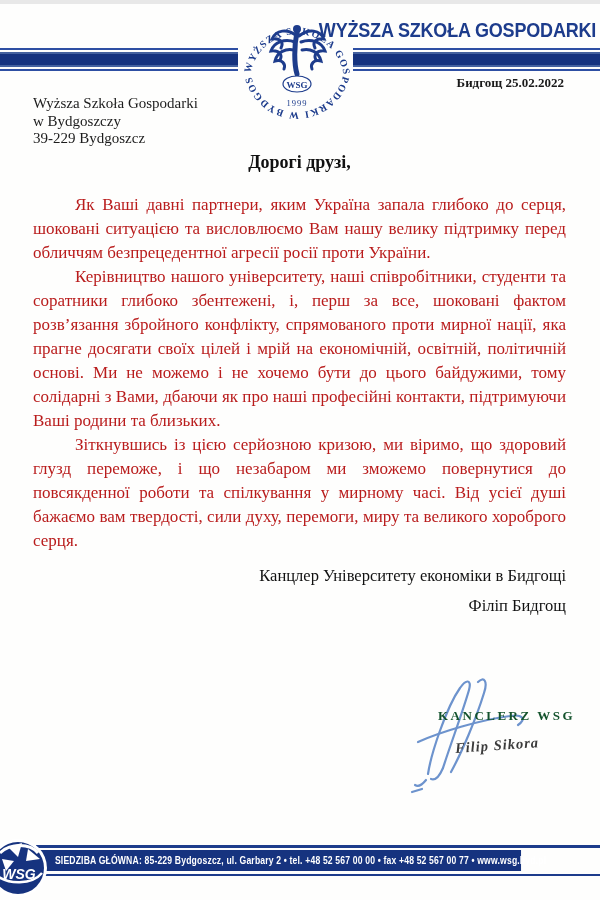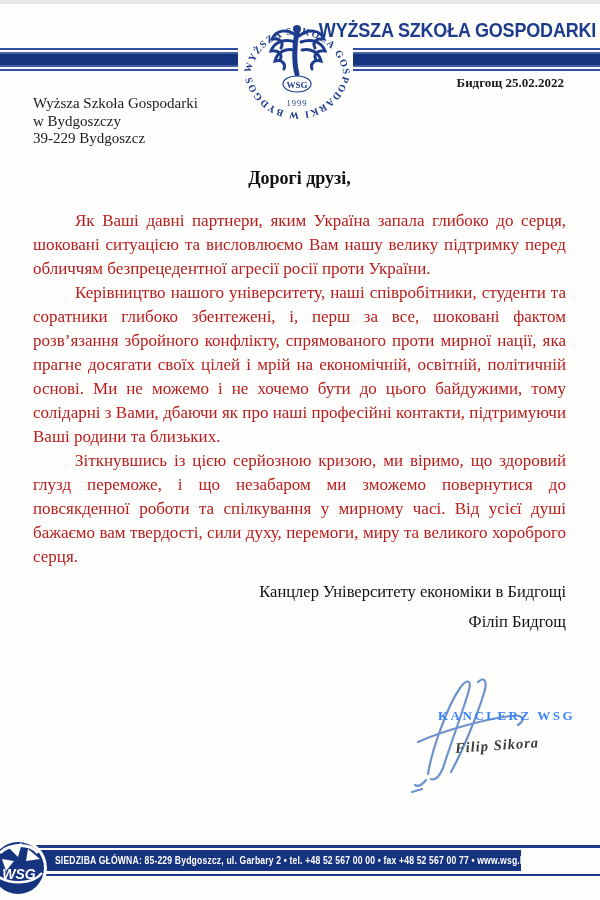--- a/index.html
+++ b/index.html
@@ -27,32 +27,32 @@
     position:absolute; top:71px; right:36px;
     font-size:13px; font-weight:bold; color:#1a1a1a;
   }
 
   .seal { position:absolute; left:240px; top:2px; width:114px; height:122px; }
 
   
   .sender { position:absolute; left:33px; top:91px; font-size:15px; line-height:17.5px; color:#1c1c1c; }
 
   
-  .letter { position:absolute; left:33px; top:164px; width:533px; }
+  .letter { position:absolute; left:33px; top:148px; width:533px; }
   .salutation { text-align:center; font-weight:bold; font-size:18px; margin:0 0 20px 0; }
   .letter p.para { margin:0; text-align:justify; font-size:17px; line-height:24px; text-indent:42px; color:#b91c1c; }
   .signoff { text-align:right; margin-top:13px; font-size:16.5px; }
   .signoff .so-title { margin-bottom:10px; }
 
   
   .sig-block { position:absolute; left:398px; top:670px; width:180px; height:125px; }
   .sig-block svg { position:absolute; left:0; top:0; }
   .stamp-line1 {
     position:absolute; top:34px; left:40px; white-space:nowrap;
-    font-size:13px; font-weight:bold; letter-spacing:2.5px; color:#3b82f6;
+    font-size:13px; font-weight:bold; letter-spacing:2.5px; color:#14532d;
   }
   .stamp-line2 {
     position:absolute; top:63px; left:57px; white-space:nowrap;
     font-size:14.5px; font-weight:bold; font-style:italic; letter-spacing:1px;
     color:#3b3b3b; transform:rotate(-4deg);
   }
 
   
   .footer-line-top    { position:absolute; left:36px; right:0; top:841px; height:2.5px; background:#1d3c8c; }
   .footer-bar {

